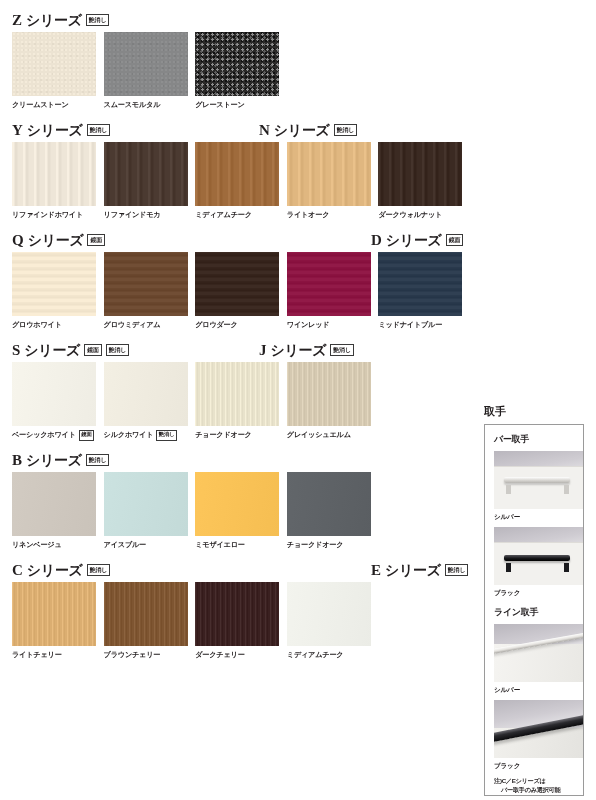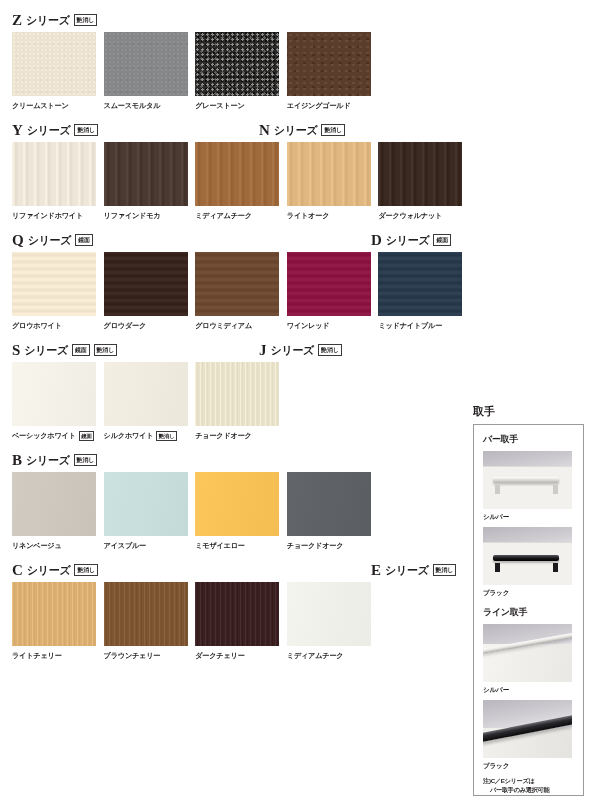--- a/index.html
+++ b/index.html
@@ -47,21 +47,21 @@
     white-space: nowrap;
   }
   .series-letter {
     font-family: "Liberation Serif", "DejaVu Serif", serif;
     font-weight: bold;
     font-size: 15px;
     line-height: 15px;
     letter-spacing: 0px;
   }
   .series-word {
-    font-size: 11px;
+    font-size: 14px;
     line-height: 13px;
     font-weight: bold;
     letter-spacing: -0.3px;
     padding-bottom: 1px;
   }
   .badge {
     border: 1px solid #3a3a3a;
     font-size: 6px;
     line-height: 7px;
     padding: 1.5px 2px 1.5px 2px;
@@ -89,38 +89,38 @@
     position: relative;
     overflow: hidden;
   }
   .caption {
     font-size: 7.2px;
     line-height: 11px;
     letter-spacing: -0.25px;
     margin-top: 4px;
     white-space: nowrap;
     display: flex;
-    align-items: center;
     gap: 3px;
     font-weight: bold;
     color: #231f20;
+    font-family: Liberation Mono, monospace;
   }
   .caption .badge {
     margin-bottom: 0;
     font-size: 5.4px;
     line-height: 6px;
     padding: 1px 1.5px;
   }
 
   
   .handles {
     position: absolute;
     right: 12px;
     top: 404px;
-    width: 111px;
+    width: 100px;
   }
   .handles-title {
     font-size: 11px;
     font-weight: bold;
     margin: 0 0 5px 0;
     letter-spacing: 0px;
   }
   .handles-box {
     border: 1px solid #9a9a9a;
     padding: 8px 9px 9px 9px;
@@ -216,26 +216,20 @@
           <div class="caption">
               <span>スムースモルタル</span>
             </div>
         </div>
         <div class="cell">
           <span class="chip" style="background: radial-gradient(rgb(142, 142, 142) 1px, transparent 1.2px) 0px 0px / 5px 5px, radial-gradient(rgb(94, 94, 94) 1px, transparent 1.2px) 3px 2px / 7px 7px, radial-gradient(rgb(17, 17, 17) 1px, transparent 1.2px) 1px 3px / 4px 4px rgb(43, 42, 41);"></span>
           <div class="caption">
               <span>グレーストーン</span>
             </div>
         </div>
-        <div class="cell">
-          <span class="chip" style="background: radial-gradient(rgb(105, 75, 57) 1.4px, transparent 1.6px) 0px 0px / 7px 6px, radial-gradient(rgb(77, 47, 29) 1.4px, transparent 1.6px) 4px 3px / 9px 8px rgb(91, 61, 43);"></span>
-          <div class="caption">
-              <span>エイジングゴールド</span>
-            </div>
-        </div>
       </div>
     </div>
 
     <div class="row">
       <div class="hdr-line">
         <div class="series-head" style="left:0px">
           <span class="series-letter">Y</span>
           <span class="series-word">シリーズ</span>
           <span class="badge">艶消し</span>
         </div>
@@ -293,29 +287,29 @@
         </div>
       </div>
       <div class="swatches">
         <div class="cell">
           <span class="chip" style="background: repeating-linear-gradient(0deg, rgb(250, 237, 213) 0px, rgb(250, 237, 213) 3px, rgb(238, 225, 201) 4px, rgb(244, 231, 207) 7px), linear-gradient(100deg, rgba(255, 255, 255, 0.18), rgba(255, 255, 255, 0) 55%) rgb(244, 231, 207);"></span>
           <div class="caption">
               <span>グロウホワイト</span>
             </div>
         </div>
         <div class="cell">
+          <span class="chip" style="background: repeating-linear-gradient(0deg, rgb(113, 78, 53) 0px, rgb(113, 78, 53) 3px, rgb(101, 66, 41) 4px, rgb(107, 72, 47) 7px), linear-gradient(100deg, rgba(255, 255, 255, 0.18), rgba(255, 255, 255, 0) 55%) rgb(107, 72, 47);"></span>
+          <div class="caption">
+              <span>グロウミディアム</span>
+            </div>
+        </div>
+        <div class="cell">
           <span class="chip" style="background: repeating-linear-gradient(0deg, rgb(61, 43, 35) 0px, rgb(61, 43, 35) 3px, rgb(49, 31, 23) 4px, rgb(55, 37, 29) 7px), linear-gradient(100deg, rgba(255, 255, 255, 0.18), rgba(255, 255, 255, 0) 55%) rgb(55, 37, 29);"></span>
           <div class="caption">
               <span>グロウダーク</span>
-            </div>
-        </div>
-        <div class="cell">
-          <span class="chip" style="background: repeating-linear-gradient(0deg, rgb(113, 78, 53) 0px, rgb(113, 78, 53) 3px, rgb(101, 66, 41) 4px, rgb(107, 72, 47) 7px), linear-gradient(100deg, rgba(255, 255, 255, 0.18), rgba(255, 255, 255, 0) 55%) rgb(107, 72, 47);"></span>
-          <div class="caption">
-              <span>グロウミディアム</span>
             </div>
         </div>
         <div class="cell">
           <span class="chip" style="background: repeating-linear-gradient(0deg, rgb(146, 26, 72) 0px, rgb(146, 26, 72) 3px, rgb(134, 14, 60) 4px, rgb(140, 20, 66) 7px), linear-gradient(100deg, rgba(255, 255, 255, 0.18), rgba(255, 255, 255, 0) 55%) rgb(140, 20, 66);"></span>
           <div class="caption">
               <span>ワインレッド</span>
             </div>
         </div>
         <div class="cell">
           <span class="chip" style="background: repeating-linear-gradient(0deg, rgb(48, 64, 83) 0px, rgb(48, 64, 83) 3px, rgb(36, 52, 71) 4px, rgb(42, 58, 77) 7px), linear-gradient(100deg, rgba(255, 255, 255, 0.18), rgba(255, 255, 255, 0) 55%) rgb(42, 58, 77);"></span>
@@ -352,20 +346,26 @@
           <span class="chip" style="background: linear-gradient(100deg, rgb(243, 239, 227), rgb(235, 231, 219)) rgb(238, 234, 222);"></span>
           <div class="caption">
             <span>シルクホワイト</span>
             <span class="badge">艶消し</span>
           </div>
         </div>
         <div class="cell">
           <span class="chip" style="background: repeating-linear-gradient(90deg, rgb(246, 240, 217) 0px, rgb(246, 240, 217) 1px, rgb(220, 214, 191) 2px, rgb(232, 226, 203) 3px, rgb(232, 226, 203) 5px) rgb(232, 226, 203);"></span>
           <div class="caption">
               <span>チョークドオーク</span>
+            </div>
+        </div>
+        <div class="cell">
+          <span class="chip" style="background: repeating-linear-gradient(90deg, rgb(227, 215, 191) 0px, rgb(227, 215, 191) 1px, rgb(201, 189, 165) 2px, rgb(213, 201, 177) 3px, rgb(213, 201, 177) 5px) rgb(213, 201, 177);"></span>
+          <div class="caption">
+              <span>グレイッシュエルム</span>
             </div>
         </div>
         <div class="cell sp"></div>
       </div>
     </div>
 
     <div class="row">
       <div class="hdr-line">
         <div class="series-head" style="left:0px">
           <span class="series-letter">B</span>

